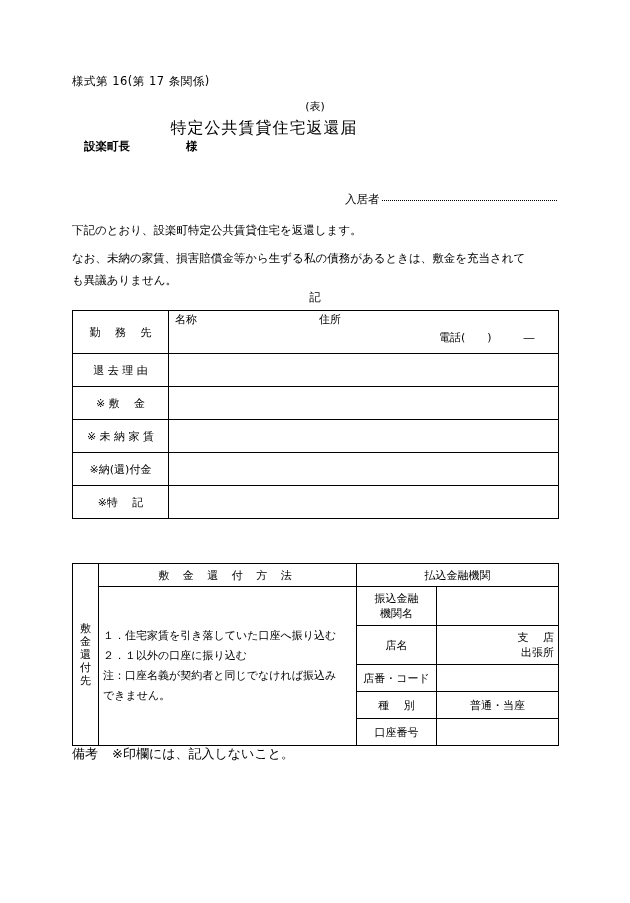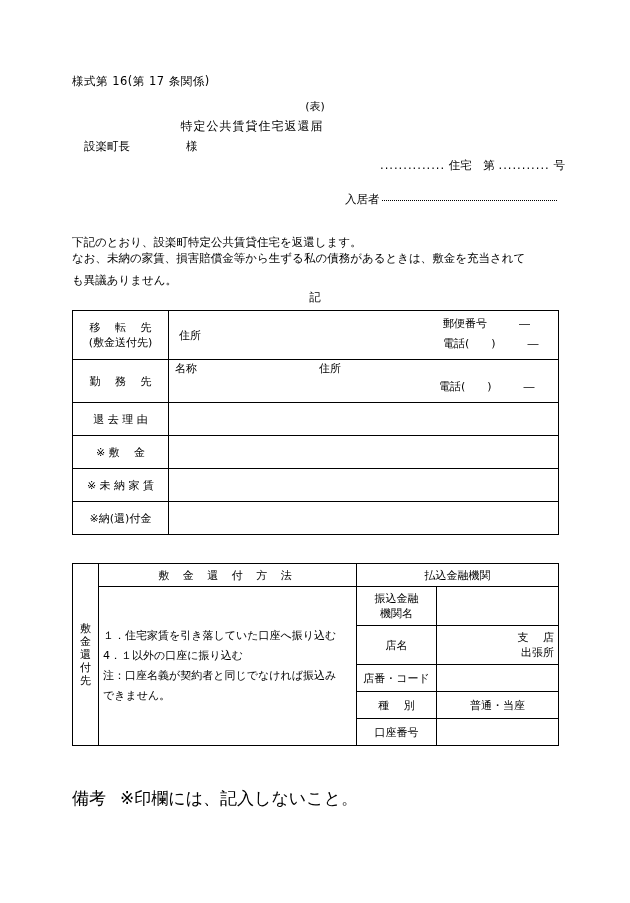--- a/index.html
+++ b/index.html
@@ -33,32 +33,33 @@
   .subtitle-omote {
     position: absolute;
     left: 0;
     top: 99px;
     width: 630px;
     text-align: center;
     font-size: 11px;
   }
   .doc-title {
     position: absolute;
-    left: 0;
+    left: 12px;
     top: 118px;
     width: 504px;
     text-align: center;
-    font-size: 12px;
+    font-size: 16px;
     letter-spacing: 1px;
   }
   .addressee {
     position: absolute;
     left: 84px;
     top: 139px;
     font-size: 11.5px;
+    font-weight: bold;
   }
   .addressee .sama {
     display: inline-block;
     margin-left: 56px;
   }
   .house-no-line {
     position: absolute;
     left: 380px;
     top: 158px;
     font-size: 11.5px;
@@ -79,21 +80,21 @@
     width: 175px;
     border-bottom: 1px dotted #000;
     vertical-align: 2px;
     margin-left: 2px;
   }
   .para {
     position: absolute;
     font-size: 11.5px;
     line-height: 20px;
   }
-  .para1 { left: 72px; top: 232px; }
+  .para1 { left: 72px; top: 220px; }
   .para2 { left: 72px; top: 248px; width: 500px; }
   .para3 { left: 72px; top: 270px; }
   .ki {
     position: absolute;
     left: 0;
     top: 290px;
     width: 630px;
     text-align: center;
     font-size: 11.5px;
   }
@@ -214,80 +215,57 @@
     text-align: right;
     line-height: 15px;
     padding-right: 10px;
   }
   .futsu {
     text-align: center;
   }
   .note {
     position: absolute;
     left: 72px;
-    top: 787px;
-    font-size: 17px;
+    top: 745px;
+    font-size: 13px;
   }
   .note .gap { display: inline-block; width: 14px; }
 </style>
 </head>
 <body>
 
 <div class="page">
 
   <div class="form-number">様式第 16(第 17 条関係)</div>
 
   <div class="subtitle-omote">(表)</div>
 
   <div class="doc-title">特定公共賃貸住宅返還届</div>
 
   <div class="addressee">
     <span>設楽町長</span><span class="sama">様</span>
   </div>
 
-  <div class="house-no-line">
-    <span class="dots">..............</span>
-    <span>住宅　第</span>
-    <span class="dots">...........</span>
-    <span>号</span>
-  </div>
 
   <div class="resident-line">
     <span>入居者</span><span class="rule"></span>
   </div>
 
   <div class="para para1">下記のとおり、設楽町特定公共賃貸住宅を返還します。</div>
   <div class="para para2">なお、未納の家賃、損害賠償金等から生ずる私の債務があるときは、敷金を充当されて</div>
   <div class="para para3">も異議ありません。</div>
 
   <div class="ki">記</div>
 
   <table class="main">
     <colgroup>
       <col style="width:96px">
       <col style="width:390px">
     </colgroup>
     <tbody>
-      <tr>
-        <td class="lbl">
-          <div>移　 転　 先</div>
-          <div>(敷金送付先)</div>
-        </td>
-        <td class="iten-cell">
-          <div class="iten-inner">
-            <div class="iten-jusho">住所</div>
-            <div class="iten-yubin">
-              <span>郵便番号</span><span class="dash">―</span>
-            </div>
-            <div class="iten-tel">
-              <span>電話(　　)</span><span class="dash">―</span>
-            </div>
-          </div>
-        </td>
-      </tr>
       <tr>
         <td class="lbl">勤　 務　 先</td>
         <td class="kinmu-cell">
           <div class="kinmu-meisho">名称</div>
           <div class="kinmu-jusho">住所</div>
           <div class="kinmu-tel">
             <span>電話(　　)</span><span class="dash">―</span>
           </div>
         </td>
       </tr>
@@ -298,20 +276,24 @@
       <tr>
         <td class="lbl blank-row">※ 敷　 金</td>
         <td class="blank-row"></td>
       </tr>
       <tr>
         <td class="lbl blank-row">※ 未 納 家 賃</td>
         <td class="blank-row"></td>
       </tr>
       <tr>
         <td class="lbl blank-row">※納(還)付金</td>
+        <td class="blank-row"></td>
+      </tr>
+      <tr>
+        <td class="lbl blank-row">※特　 記</td>
         <td class="blank-row"></td>
       </tr>
     </tbody>
   </table>
 
   <table class="bottom">
     <colgroup>
       <col style="width:26px">
       <col style="width:258px">
       <col style="width:80px">
@@ -325,21 +307,21 @@
             <span>還</span>
             <span>付</span>
             <span>先</span>
         </td>
         <td class="refund-head">敷 金 還 付 方 法</td>
         <td class="bank-head" colspan="2">払込金融機関</td>
       </tr>
       <tr>
         <td class="refund-body" rowspan="5">
           <div>１．住宅家賃を引き落していた口座へ振り込む</div>
-          <div>4．１以外の口座に振り込む</div>
+          <div>２．１以外の口座に振り込む</div>
           <div>注：口座名義が契約者と同じでなければ振込み</div>
           <div>できません。</div>
         </td>
         <td class="bank-lbl" style="height:34px">
           <div>振込金融</div>
           <div>機関名</div>
         </td>
         <td></td>
       </tr>
       <tr>

